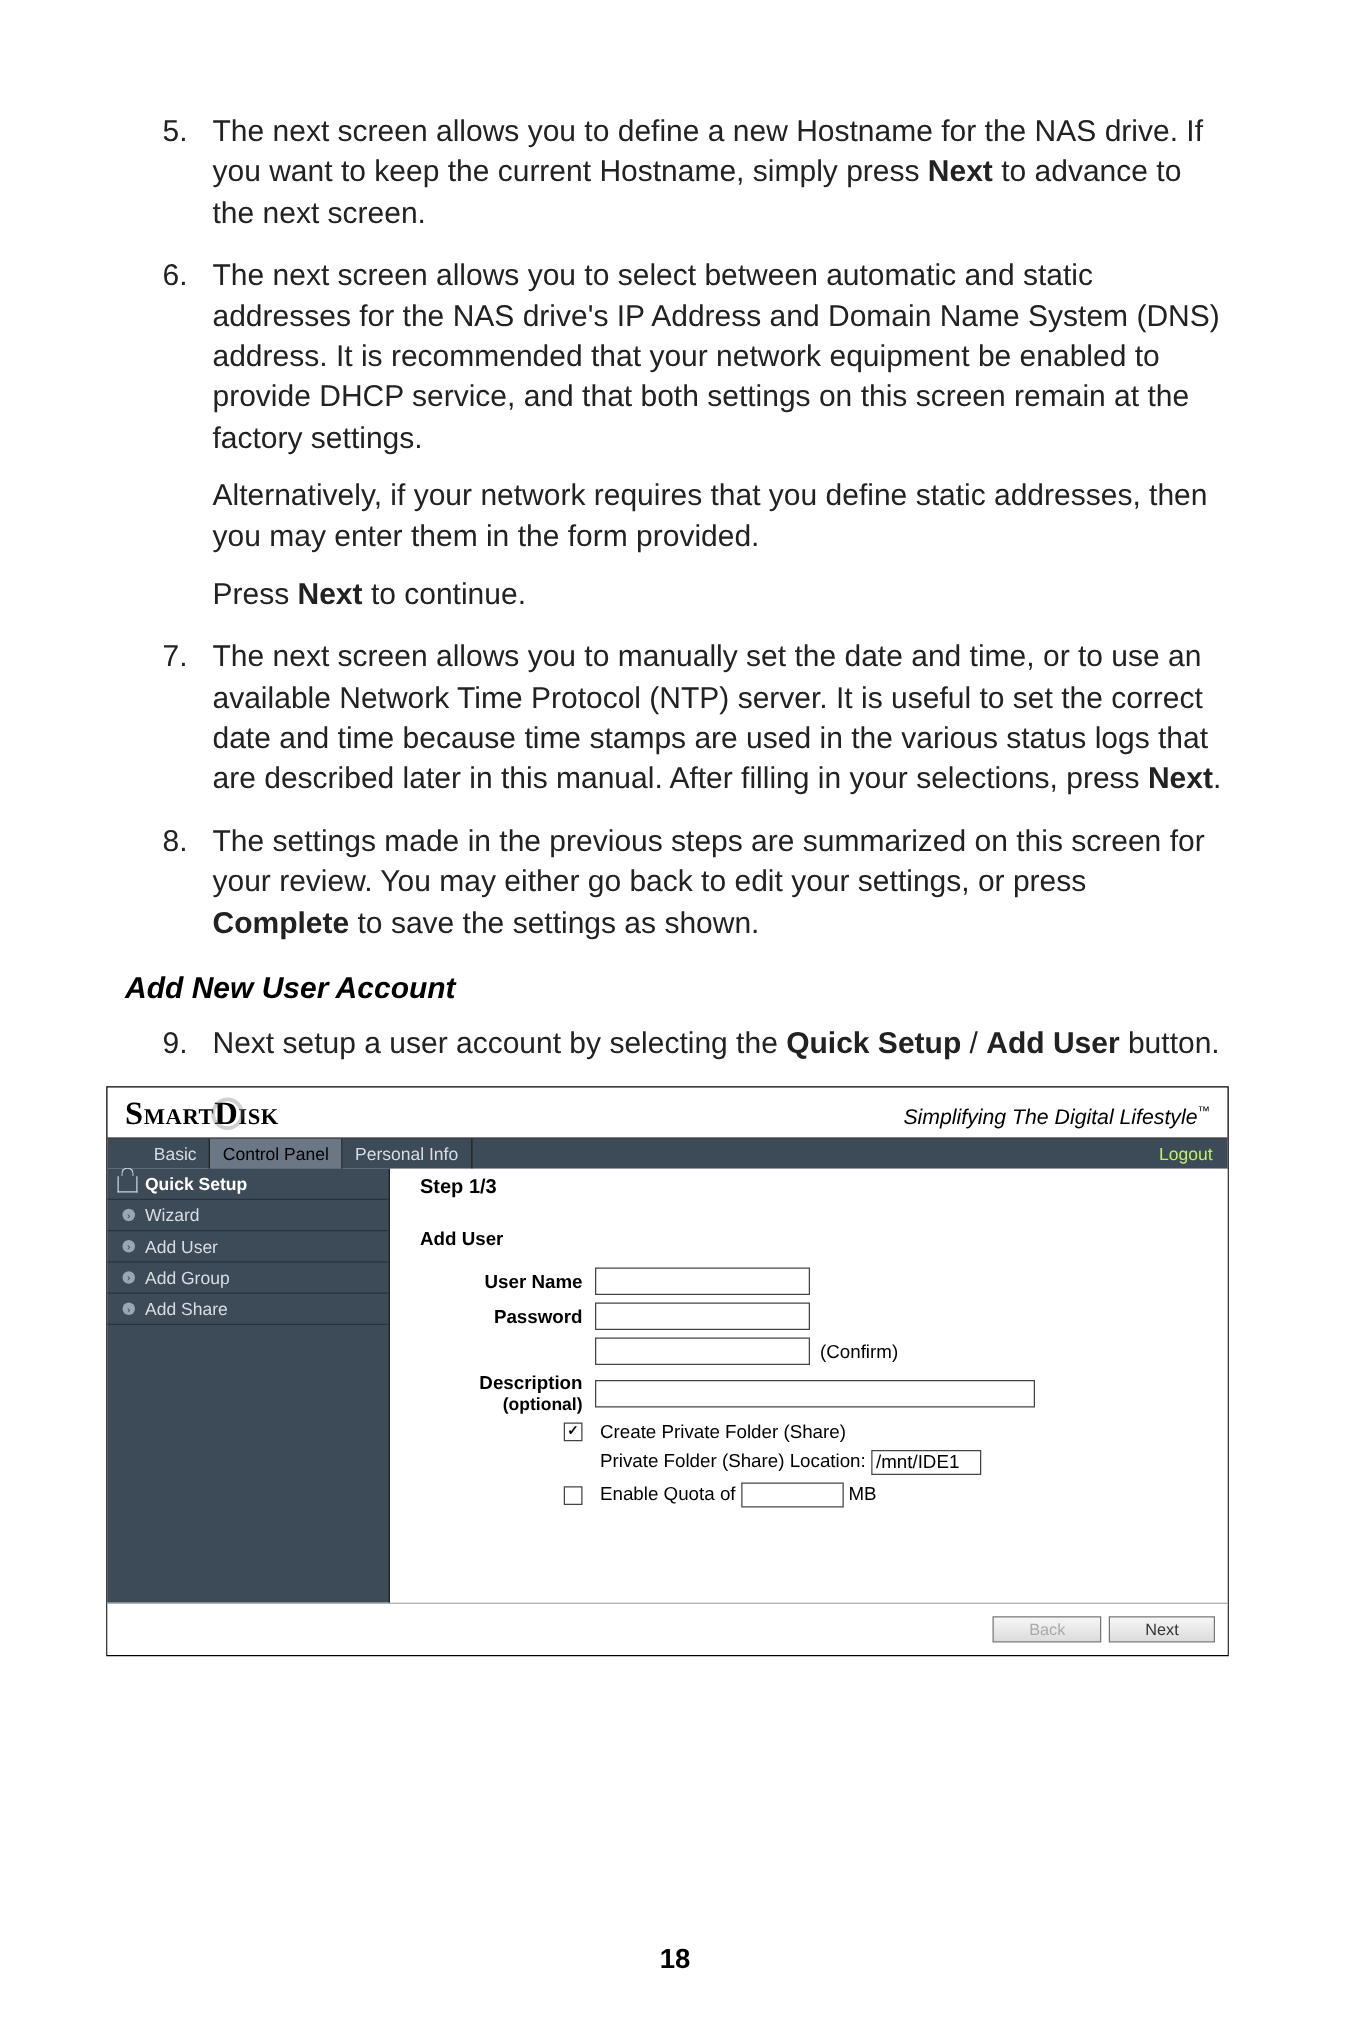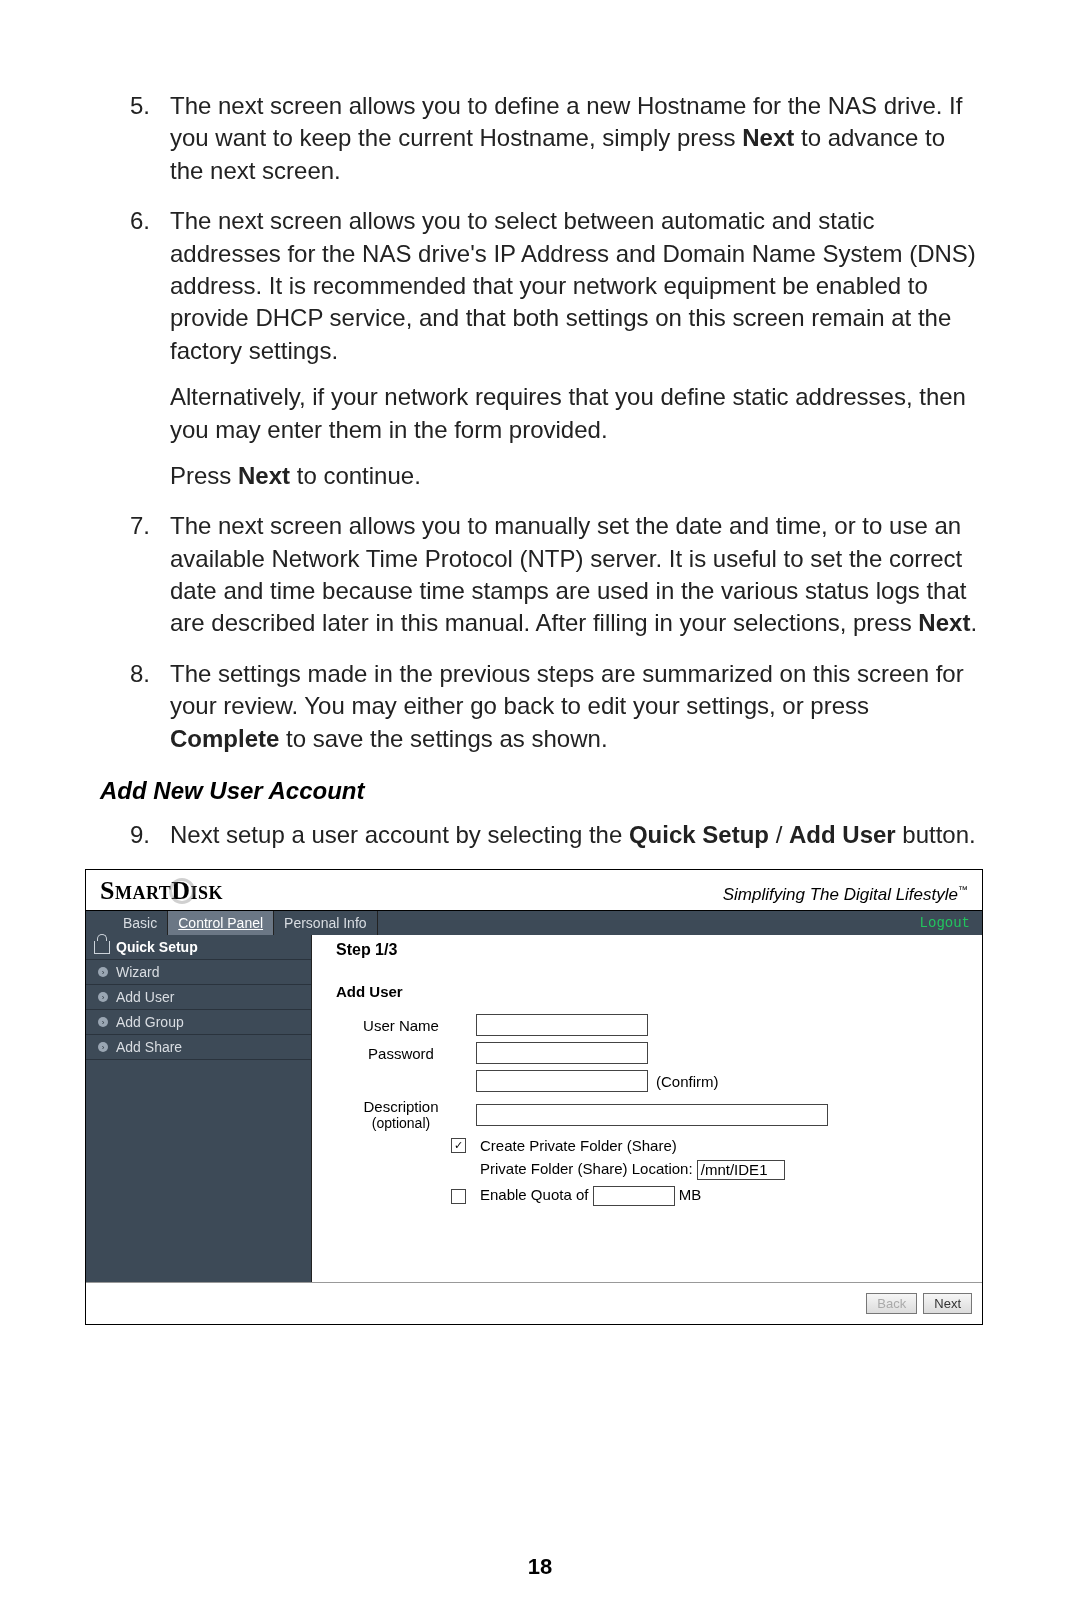--- a/index.html
+++ b/index.html
@@ -109,28 +109,26 @@
     font-size: 14px;
     padding-left: 27px;
   }
   .tab {
     padding: 4px 10px;
     border-right: 1px solid #222;
     cursor: pointer;
   }
   .tab.active {
     background: #6b7785;
-    color: #ffffff;
-    text-decoration: underline;
+    color: #000000;
   }
   .tabs-spacer { flex: 1; }
   .logout {
     padding: 4px 12px;
-    color: #22c55e;
-    font-family: Liberation Mono, monospace;
+    color: #bef264;
   }
   .shot-body {
     display: flex;
     min-height: 320px;
   }
   .sidebar {
     width: 225px;
     background: #3d4a57;
     color: #d9dde2;
     font-size: 14px;
@@ -191,23 +189,24 @@
     font-weight: 700;
     margin-bottom: 14px;
   }
   .form-row {
     display: flex;
     align-items: center;
     margin-bottom: 6px;
   }
   .form-row .lbl {
     width: 130px;
-    text-align: center;
+    text-align: right;
     padding-right: 10px;
     font-size: 15px;
+    font-weight: bold;
   }
   .form-row .lbl .sub {
     display:block; font-size: 14px;
   }
   .txt {
     border: 1px solid #444;
     height: 20px;
     background: #fff;
   }
   .txt.w1 { width: 170px; }
@@ -233,21 +232,21 @@
     border-top: 1px solid #999;
     padding: 10px 10px;
     display: flex;
     justify-content: flex-end;
     gap: 6px;
     background: #fff;
   }
   .btn {
     border: 1px solid #777;
     background: linear-gradient(#f6f6f6,#dcdcdc);
-    padding: 2px 10px;
+    padding: 2px 28px;
     font-size: 13px;
     color: #333;
     cursor: pointer;
   }
   .btn.disabled {
     color: #aaa;
     cursor: default;
   }
   .page-number {
     position: absolute;

